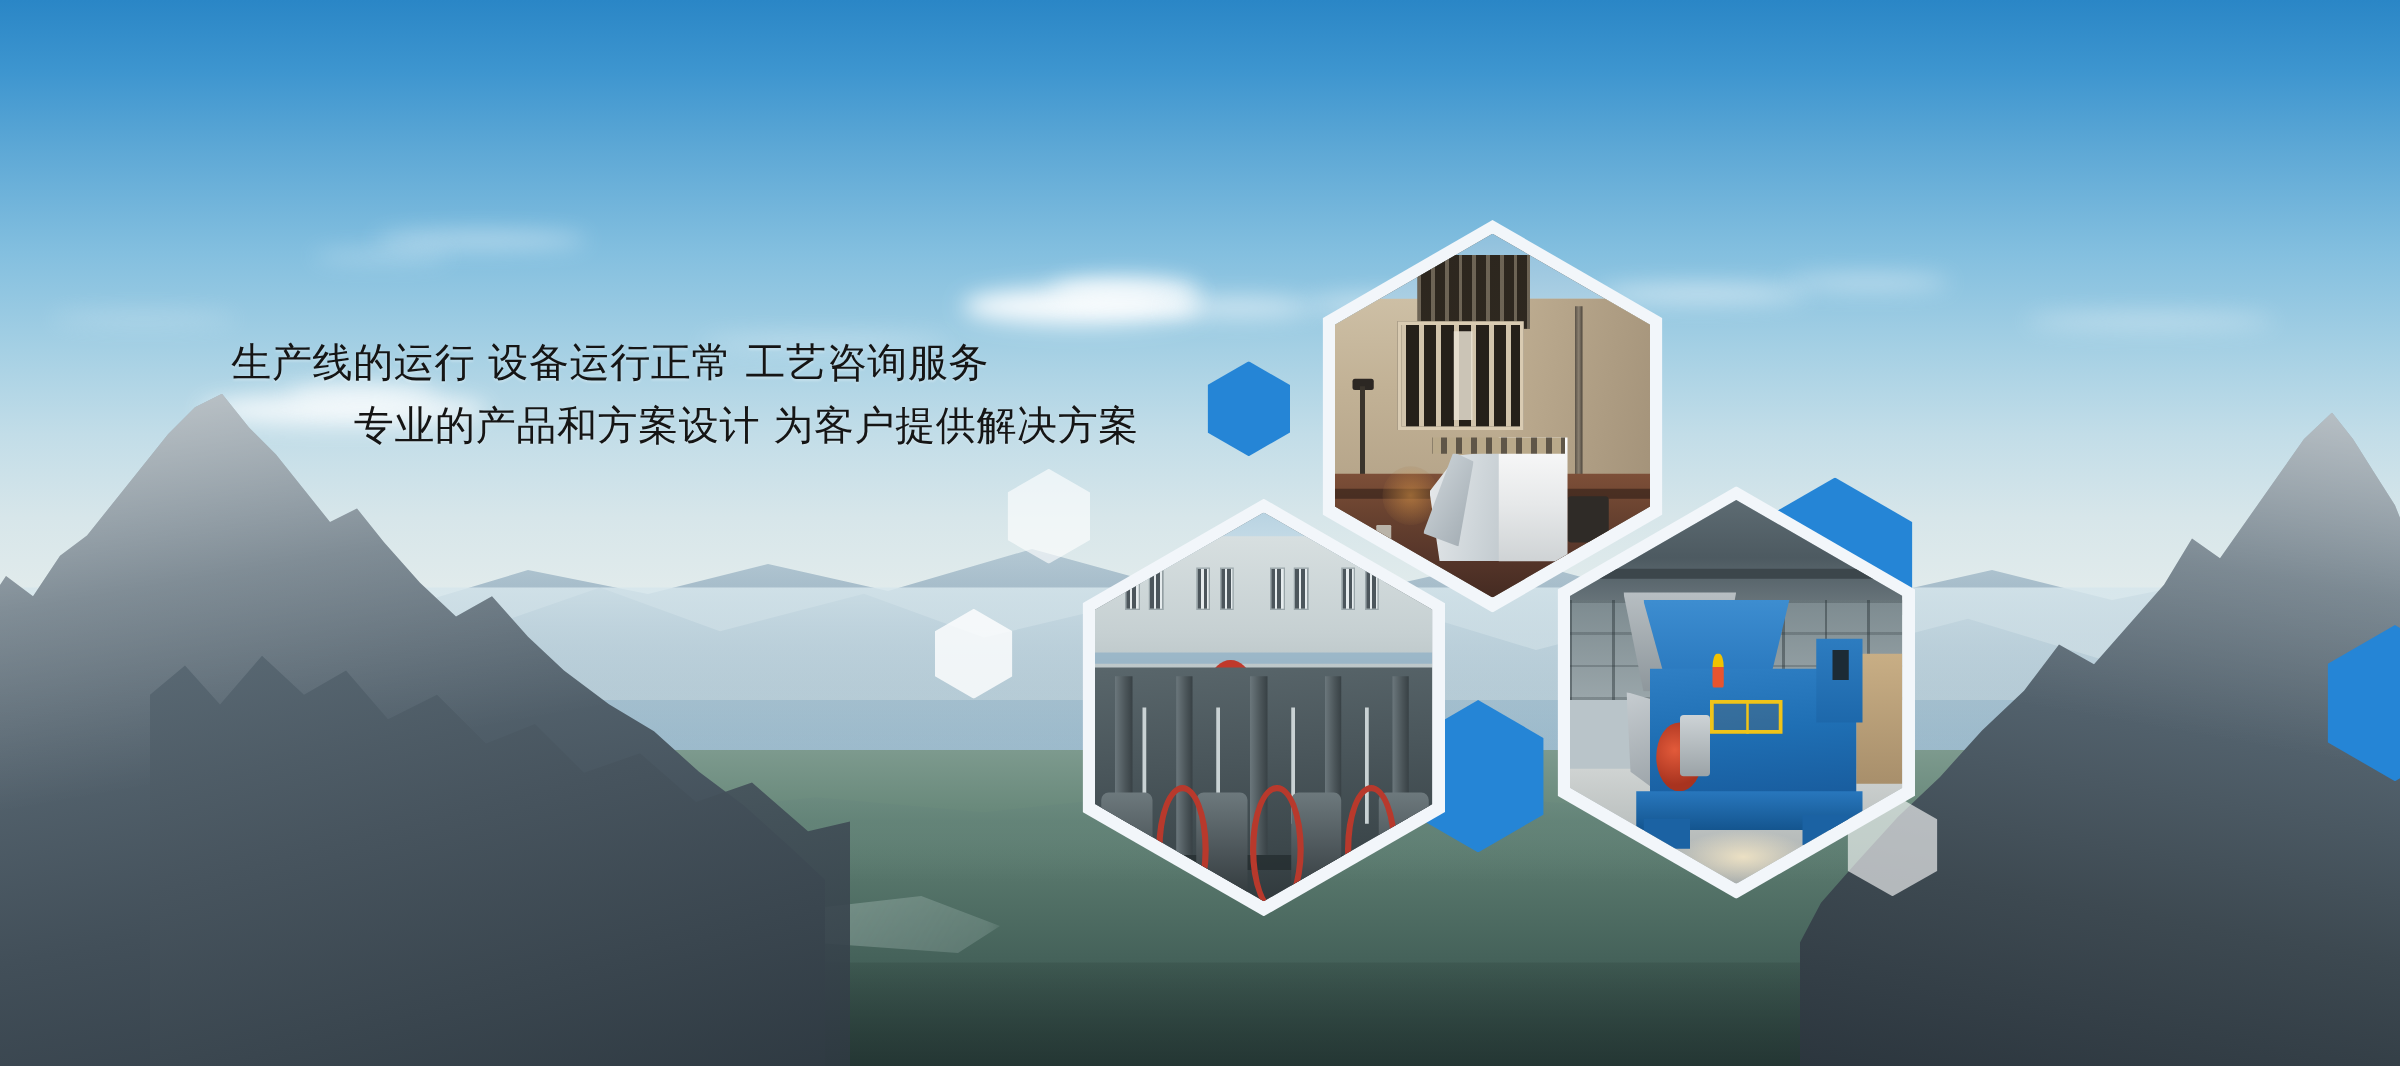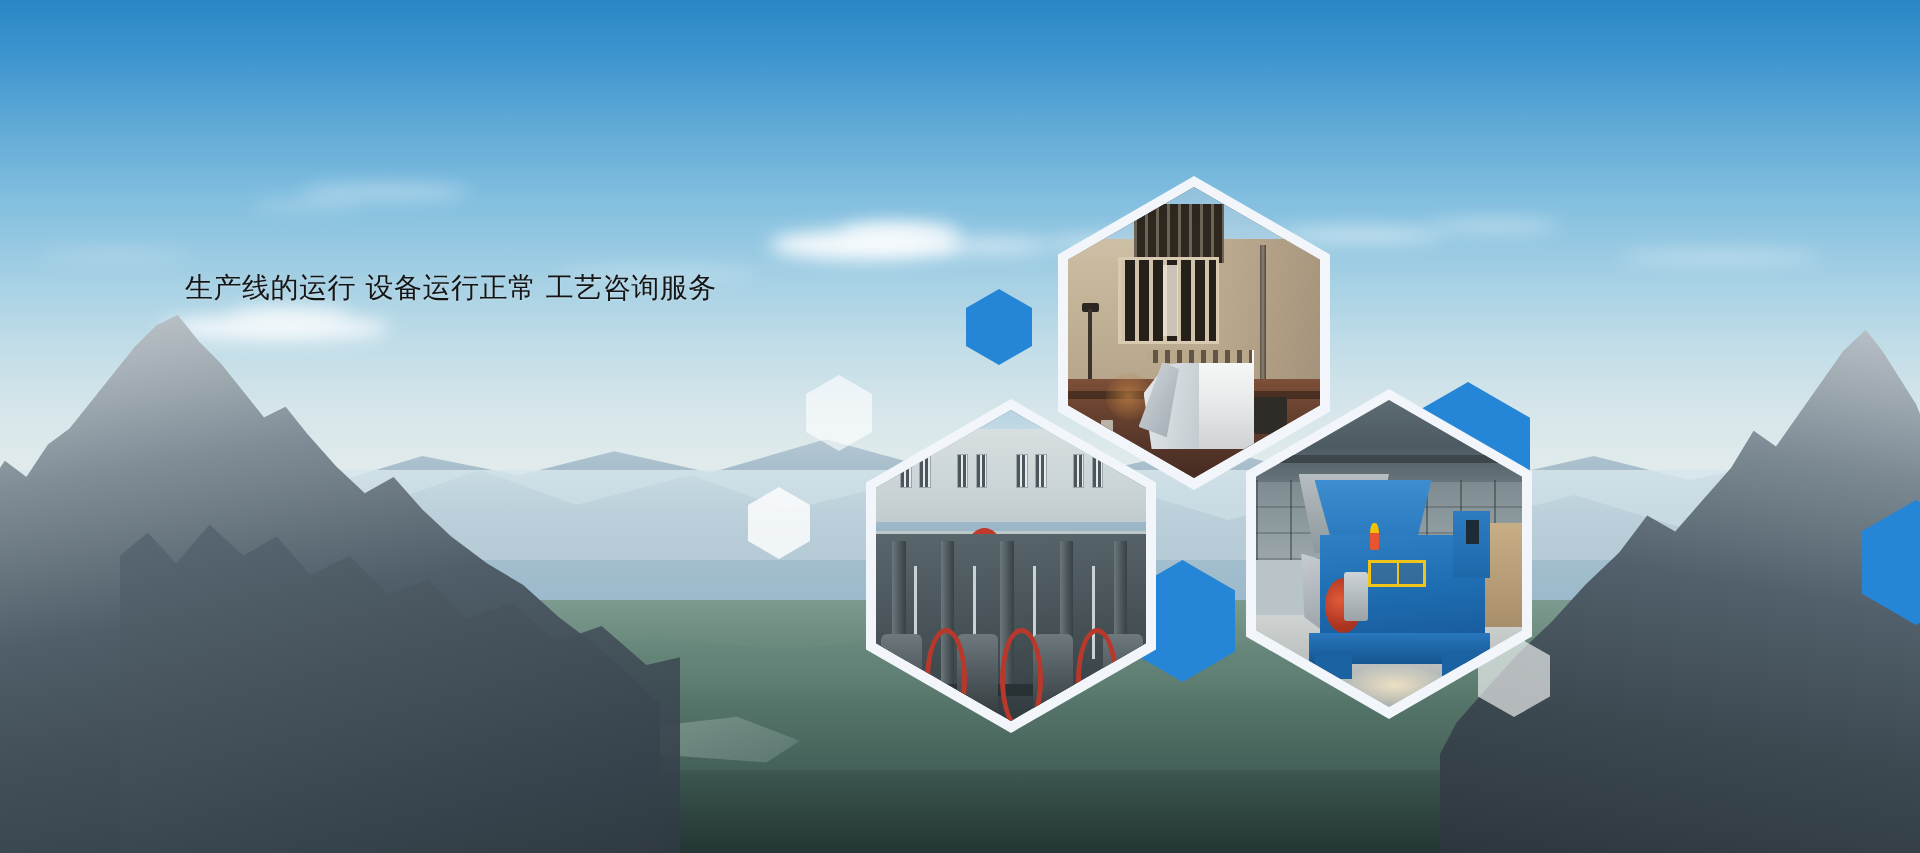--- a/index.html
+++ b/index.html
@@ -203,21 +203,21 @@
     position: absolute;
     left: 185px; top: 266px;
     width: 820px;
     color: #151515;
     font-family: "DejaVu Sans", "Liberation Sans", sans-serif;
     font-weight: 400;
     letter-spacing: .5px;
     text-shadow: 0 1px 2px rgba(255,255,255,.30);
   }
   .headline .line1 {
-    font-size: 28px;
+    font-size: 32px;
     line-height: 1.55;
     white-space: nowrap;
   }
   .headline .line2 {
     font-size: 32px;
     line-height: 1.55;
     padding-left: 98px;
     white-space: nowrap;
   }
 
@@ -406,20 +406,21 @@
 
   <div class="peak-left"></div>
   <div class="peak-left-snow"></div>
   <div class="ridge-left2"></div>
 
   <div class="peak-right"></div>
   <div class="peak-right-snow"></div>
 
   <div class="headline">
     <div class="line1">生产线的运行 设备运行正常 工艺咨询服务</div>
+    <div class="line2">专业的产品和方案设计  为客户提供解决方案</div>
   </div>
 
   <div class="hex hex-light-soft" style="left:806px; top:375px; width:66px; height:76px;"></div>
   <div class="hex hex-light" style="left:748px; top:487px; width:62px; height:72px;"></div>
   <div class="hex hex-light-soft" style="left:1478px; top:635px; width:72px; height:82px;"></div>
 
   <div class="hex hex-blue" style="left:966px; top:289px; width:66px; height:76px;"></div>
   <div class="hex hex-blue" style="left:1130px; top:560px; width:105px; height:122px;"></div>
   <div class="hex hex-blue" style="left:1406px; top:382px; width:124px; height:143px;"></div>
   <div class="hex hex-blue" style="left:1862px; top:500px; width:108px; height:125px;"></div>

